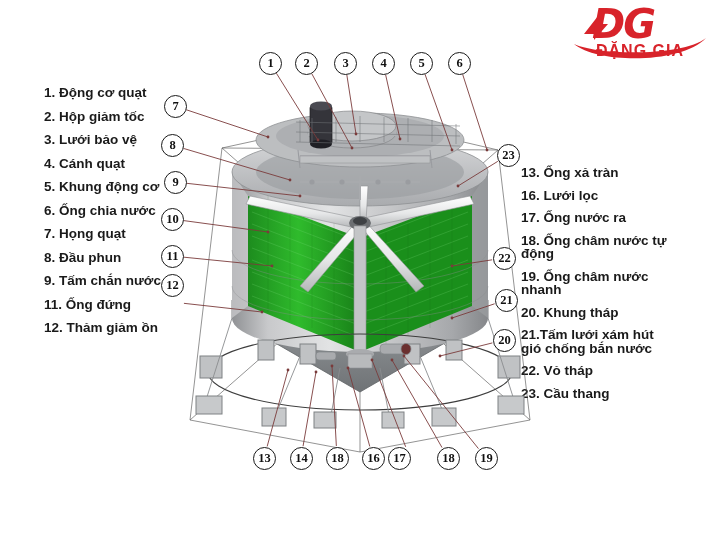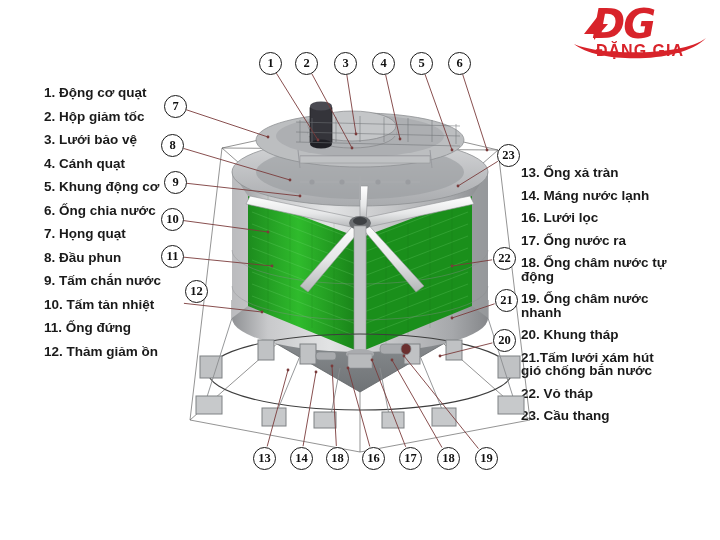--- a/index.html
+++ b/index.html
@@ -370,28 +370,26 @@
   <div class="legend legend-left">
       <div class="legend-item">1. Động cơ quạt</div>
       <div class="legend-item">2. Hộp giảm tốc</div>
       <div class="legend-item">3. Lưới bảo vệ</div>
       <div class="legend-item">4. Cánh quạt</div>
       <div class="legend-item">5. Khung động cơ</div>
       <div class="legend-item">6. Ống chia nước</div>
       <div class="legend-item">7. Họng quạt</div>
       <div class="legend-item">8. Đầu phun</div>
       <div class="legend-item">9. Tấm chắn nước</div>
-      <div class="legend-item">10. Tấm tản nhiệt</div>
       <div class="legend-item">11. Ống đứng</div>
       <div class="legend-item">12. Thảm giảm ồn</div>
     </div>
 
   <div class="legend legend-right">
       <div class="legend-item">13. Ống xả tràn</div>
-      <div class="legend-item">14. Máng nước lạnh</div>
       <div class="legend-item">16. Lưới lọc</div>
       <div class="legend-item">17. Ống nước ra</div>
       <div class="legend-item">18. Ống châm nước tự
 động</div>
       <div class="legend-item">19. Ống châm nước
 nhanh</div>
       <div class="legend-item">20. Khung tháp</div>
       <div class="legend-item">21.Tấm lưới xám hút
 gió chống bắn nước</div>
       <div class="legend-item">22. Vỏ tháp</div>
@@ -402,25 +400,25 @@
     <div class="callout" style="left: 295px; top: 52px;">2</div>
     <div class="callout" style="left: 334px; top: 52px;">3</div>
     <div class="callout" style="left: 372px; top: 52px;">4</div>
     <div class="callout" style="left: 410px; top: 52px;">5</div>
     <div class="callout" style="left: 448px; top: 52px;">6</div>
     <div class="callout" style="left: 164px; top: 95px;">7</div>
     <div class="callout" style="left: 161px; top: 134px;">8</div>
     <div class="callout" style="left: 164px; top: 171px;">9</div>
     <div class="callout" style="left: 161px; top: 208px; text-align: center;">10</div>
     <div class="callout" style="left: 161px; top: 245px;">11</div>
-    <div class="callout" style="left: 161px; top: 280px; margin-left: 24px;">12</div>
+    <div class="callout" style="left: 161px; top: 274px;">12</div>
     <div class="callout" style="left: 253px; top: 447px;">13</div>
     <div class="callout" style="left: 290px; top: 447px;">14</div>
     <div class="callout" style="left: 326px; top: 447px;">18</div>
     <div class="callout" style="left: 362px; top: 447px;">16</div>
-    <div class="callout" style="left: 399px; top: 447px;">17</div>
+    <div class="callout" style="left: 388px; top: 447px;">17</div>
     <div class="callout" style="left: 437px; top: 447px;">18</div>
     <div class="callout" style="left: 475px; top: 447px;">19</div>
     <div class="callout" style="left: 493px; top: 329px;">20</div>
     <div class="callout" style="left: 495px; top: 289px;">21</div>
     <div class="callout" style="left: 493px; top: 247px;">22</div>
     <div class="callout" style="left: 497px; top: 144px;">23</div>
   </div>
 
 </body></html>

